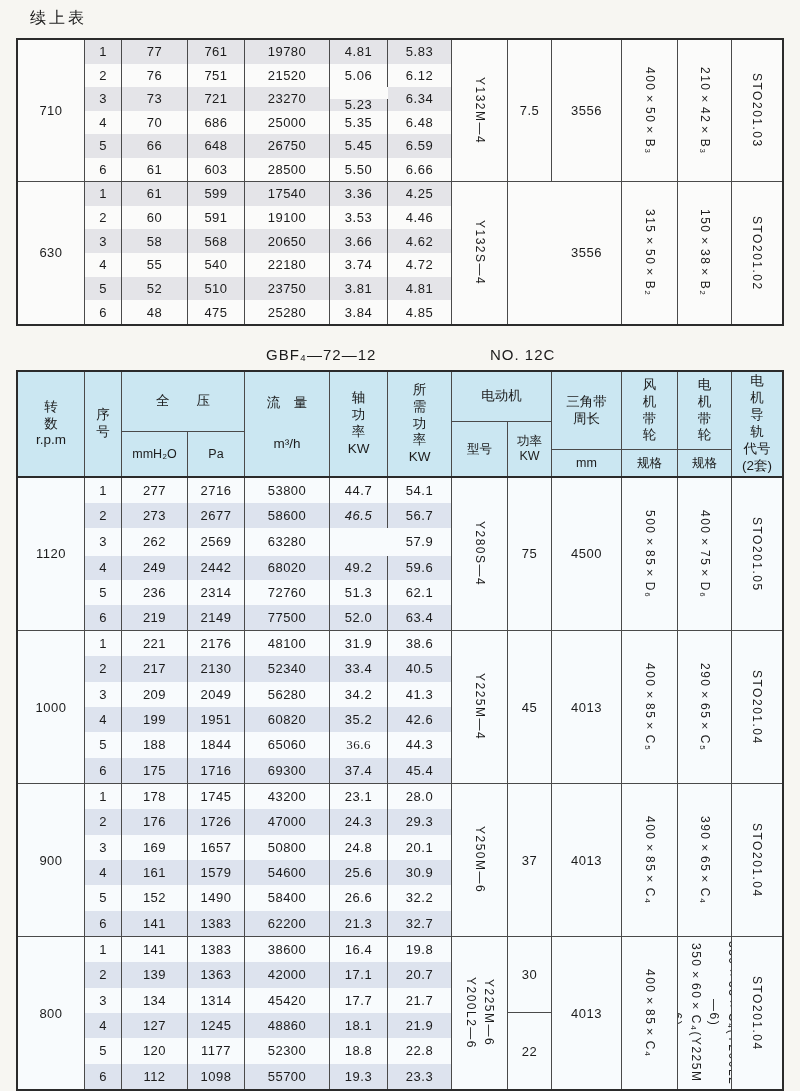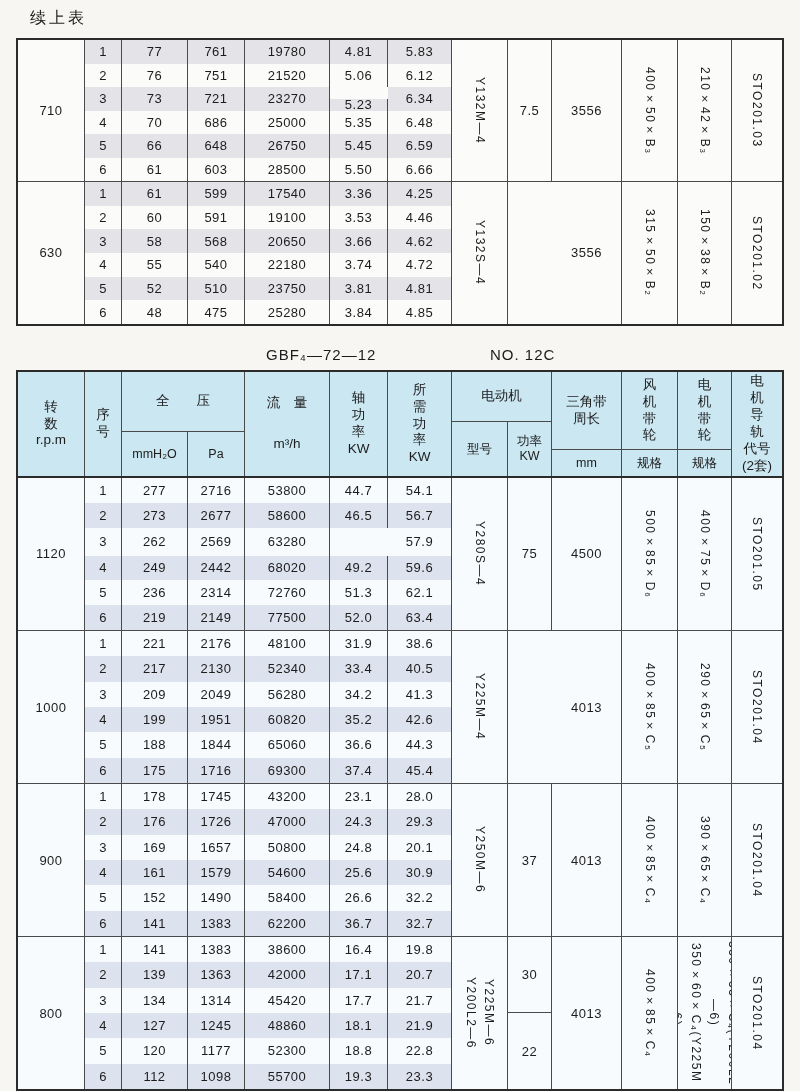--- a/index.html
+++ b/index.html
@@ -262,21 +262,21 @@
       <div class="cell num" style="grid-area: 1 / 2;">1</div>
       <div class="cell num" style="grid-area: 1 / 3;">277</div>
       <div class="cell num" style="grid-area: 1 / 4;">2716</div>
       <div class="cell num" style="grid-area: 1 / 5;">53800</div>
       <div class="cell num" style="grid-area: 1 / 6;">44.7</div>
       <div class="cell num" style="grid-area: 1 / 7;">54.1</div>
       <div class="cell num stripe" style="grid-area: 2 / 2;">2</div>
       <div class="cell num stripe" style="grid-area: 2 / 3;">273</div>
       <div class="cell num stripe" style="grid-area: 2 / 4;">2677</div>
       <div class="cell num stripe" style="grid-area: 2 / 5;">58600</div>
-      <div class="cell num stripe" style="grid-area: 2 / 6;">46.5</div>
+      <div class="cell num stripe" style="grid-area: 2 / 6; font-style: italic;">46.5</div>
       <div class="cell num stripe" style="grid-area: 2 / 7;">56.7</div>
       <div class="cell num" style="grid-area: 3 / 2;">3</div>
       <div class="cell num" style="grid-area: 3 / 3;">262</div>
       <div class="cell num" style="grid-area: 3 / 4;">2569</div>
       <div class="cell num" style="grid-area: 3 / 5;">63280</div>
       <div class="cell num" style="grid-area: 3 / 6; margin-top: 28px;">47.8</div>
       <div class="cell num" style="grid-area: 3 / 7;">57.9</div>
       <div class="cell num stripe" style="grid-area: 4 / 2;">4</div>
       <div class="cell num stripe" style="grid-area: 4 / 3;">249</div>
       <div class="cell num stripe" style="grid-area: 4 / 4;">2442</div>
@@ -325,29 +325,30 @@
       <div class="cell num stripe" style="grid-area: 4 / 2;">4</div>
       <div class="cell num stripe" style="grid-area: 4 / 3;">199</div>
       <div class="cell num stripe" style="grid-area: 4 / 4;">1951</div>
       <div class="cell num stripe" style="grid-area: 4 / 5;">60820</div>
       <div class="cell num stripe" style="grid-area: 4 / 6;">35.2</div>
       <div class="cell num stripe" style="grid-area: 4 / 7;">42.6</div>
       <div class="cell num" style="grid-area: 5 / 2;">5</div>
       <div class="cell num" style="grid-area: 5 / 3;">188</div>
       <div class="cell num" style="grid-area: 5 / 4;">1844</div>
       <div class="cell num" style="grid-area: 5 / 5;">65060</div>
-      <div class="cell num" style="grid-area: 5 / 6;">36.6</div>
+      <div class="cell num" style="grid-area: 5 / 6; font-family: Liberation Serif, serif;">36.6</div>
       <div class="cell num" style="grid-area: 5 / 7;">44.3</div>
       <div class="cell num stripe" style="grid-area: 6 / 2;">6</div>
       <div class="cell num stripe" style="grid-area: 6 / 3;">175</div>
       <div class="cell num stripe" style="grid-area: 6 / 4;">1716</div>
       <div class="cell num stripe" style="grid-area: 6 / 5;">69300</div>
       <div class="cell num stripe" style="grid-area: 6 / 6;">37.4</div>
       <div class="cell num stripe" style="grid-area: 6 / 7;">45.4</div>
       <div class="cell vert" style="grid-area: 1 / 8 / 7;">Y225M—4</div>
+      <div class="cell num" style="grid-area: 1 / 9 / 7;">45</div>
       <div class="cell num" style="grid-area: 1 / 10 / 7;">4013</div>
       <div class="cell vert" style="grid-area: 1 / 11 / 7;">400×85×C₅</div>
       <div class="cell vert" style="grid-area: 1 / 12 / 7;">290×65×C₅</div>
       <div class="cell vert noright" style="grid-area: 1 / 13 / 7;">STO201.04</div>
     </div>
     <div class="section">
       <div class="cell num" style="grid-area: 1 / 1 / 7;">900</div>
       <div class="cell num" style="grid-area: 1 / 2;">1</div>
       <div class="cell num" style="grid-area: 1 / 3;">178</div>
       <div class="cell num" style="grid-area: 1 / 4;">1745</div>
@@ -375,21 +376,21 @@
       <div class="cell num" style="grid-area: 5 / 2;">5</div>
       <div class="cell num" style="grid-area: 5 / 3;">152</div>
       <div class="cell num" style="grid-area: 5 / 4;">1490</div>
       <div class="cell num" style="grid-area: 5 / 5;">58400</div>
       <div class="cell num" style="grid-area: 5 / 6;">26.6</div>
       <div class="cell num" style="grid-area: 5 / 7;">32.2</div>
       <div class="cell num stripe" style="grid-area: 6 / 2;">6</div>
       <div class="cell num stripe" style="grid-area: 6 / 3;">141</div>
       <div class="cell num stripe" style="grid-area: 6 / 4;">1383</div>
       <div class="cell num stripe" style="grid-area: 6 / 5; text-align: center;">62200</div>
-      <div class="cell num stripe" style="grid-area: 6 / 6;">36.7</div>
+      <div class="cell num stripe" style="grid-area: 6 / 6;">21.3</div>
       <div class="cell num stripe" style="grid-area: 6 / 7;">32.7</div>
       <div class="cell vert" style="grid-area: 1 / 8 / 7;">Y250M—6</div>
       <div class="cell num" style="grid-area: 1 / 9 / 7;">37</div>
       <div class="cell num" style="grid-area: 1 / 10 / 7;">4013</div>
       <div class="cell vert" style="grid-area: 1 / 11 / 7;">400×85×C₄</div>
       <div class="cell vert" style="grid-area: 1 / 12 / 7;">390×65×C₄</div>
       <div class="cell vert noright" style="grid-area: 1 / 13 / 7;">STO201.04</div>
     </div>
     <div class="section">
       <div class="cell num" style="grid-area: 1 / 1 / 7;">800</div>

